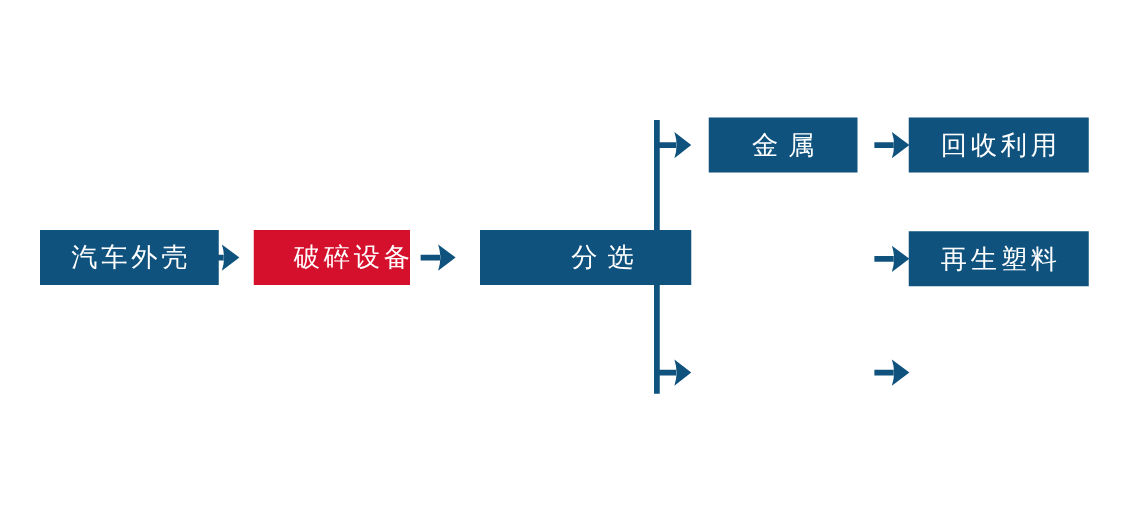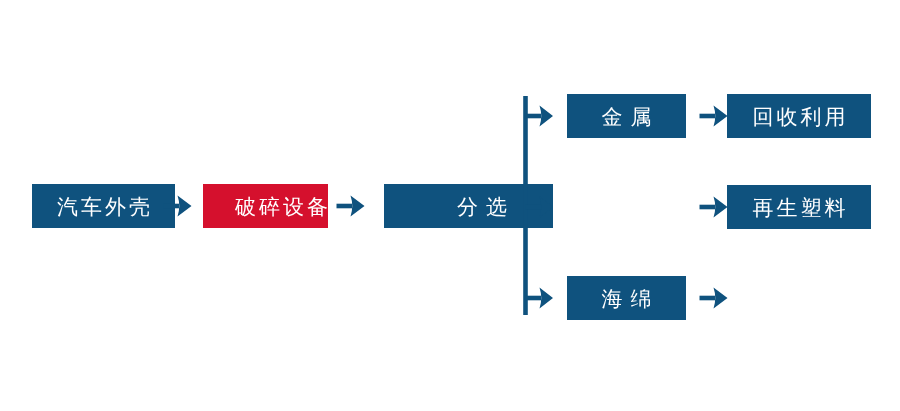--- a/index.html
+++ b/index.html
@@ -95,21 +95,18 @@
   </div>
 
   <svg class="arrow a-r2" width="32" height="26" viewBox="0 0 32 26">
     <line x1="1.5" y1="13" x2="17" y2="13" stroke="currentColor" stroke-width="4.6"></line>
     <path d="M15.5 2.5 L29.5 13 L15.5 23.5 Q19 13 15.5 2.5 Z" fill="currentColor"></path>
   </svg>
   <div class="node blue col-out row-2">
     <span class="lbl">再生塑料</span>
   </div>
 
-  <div class="node blue wide col-mat row-3">
-    <span class="lbl">海绵</span>
-  </div>
   <svg class="arrow a-r3" width="32" height="26" viewBox="0 0 32 26">
     <line x1="1.5" y1="13" x2="17" y2="13" stroke="currentColor" stroke-width="4.6"></line>
     <path d="M15.5 2.5 L29.5 13 L15.5 23.5 Q19 13 15.5 2.5 Z" fill="currentColor"></path>
   </svg>
 
 </div>
 
 </body></html>

